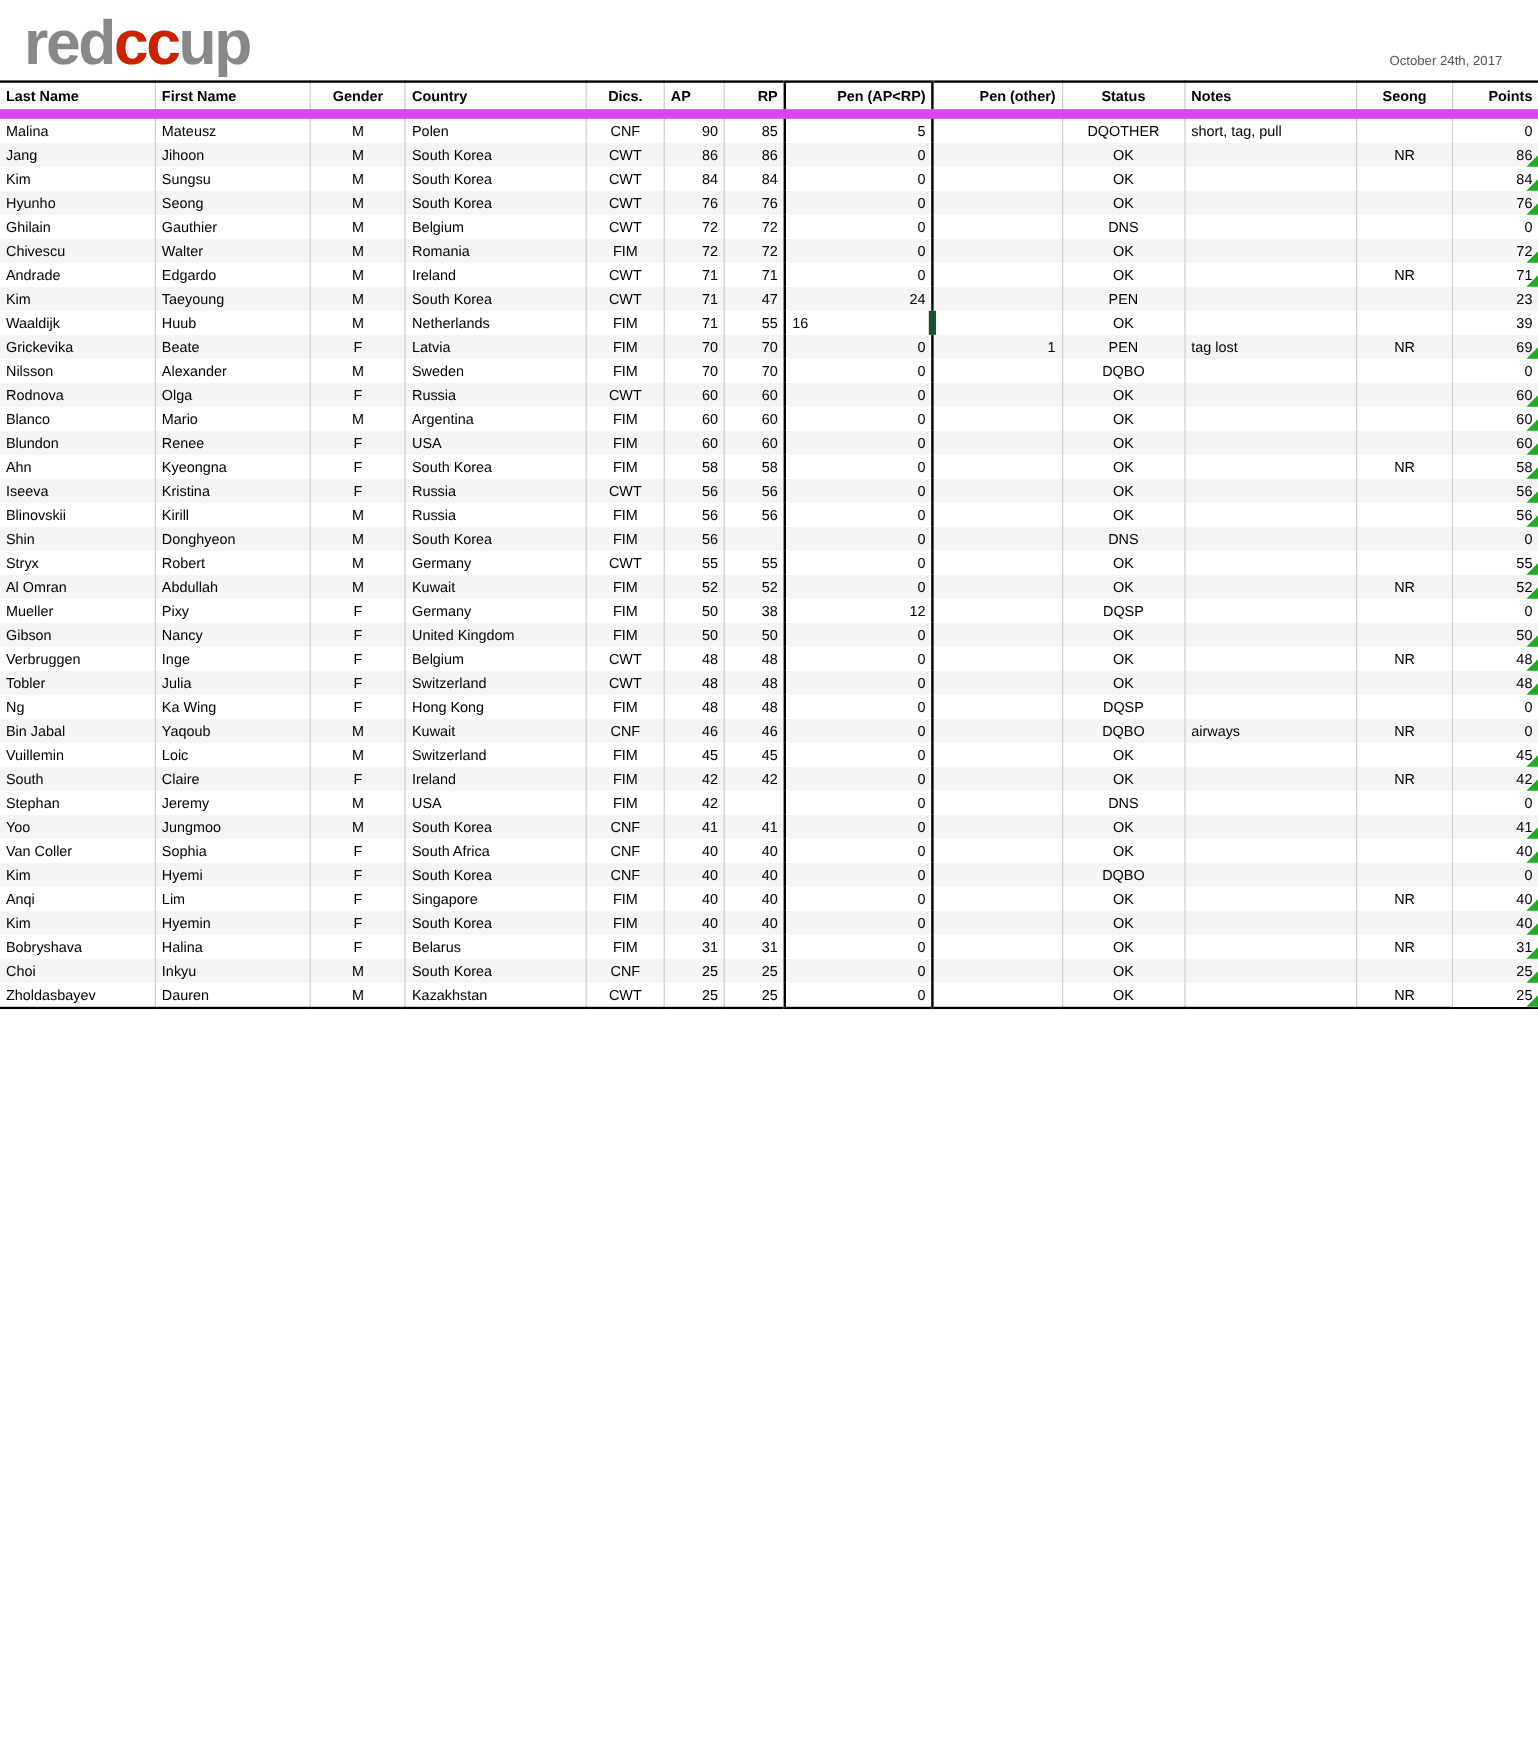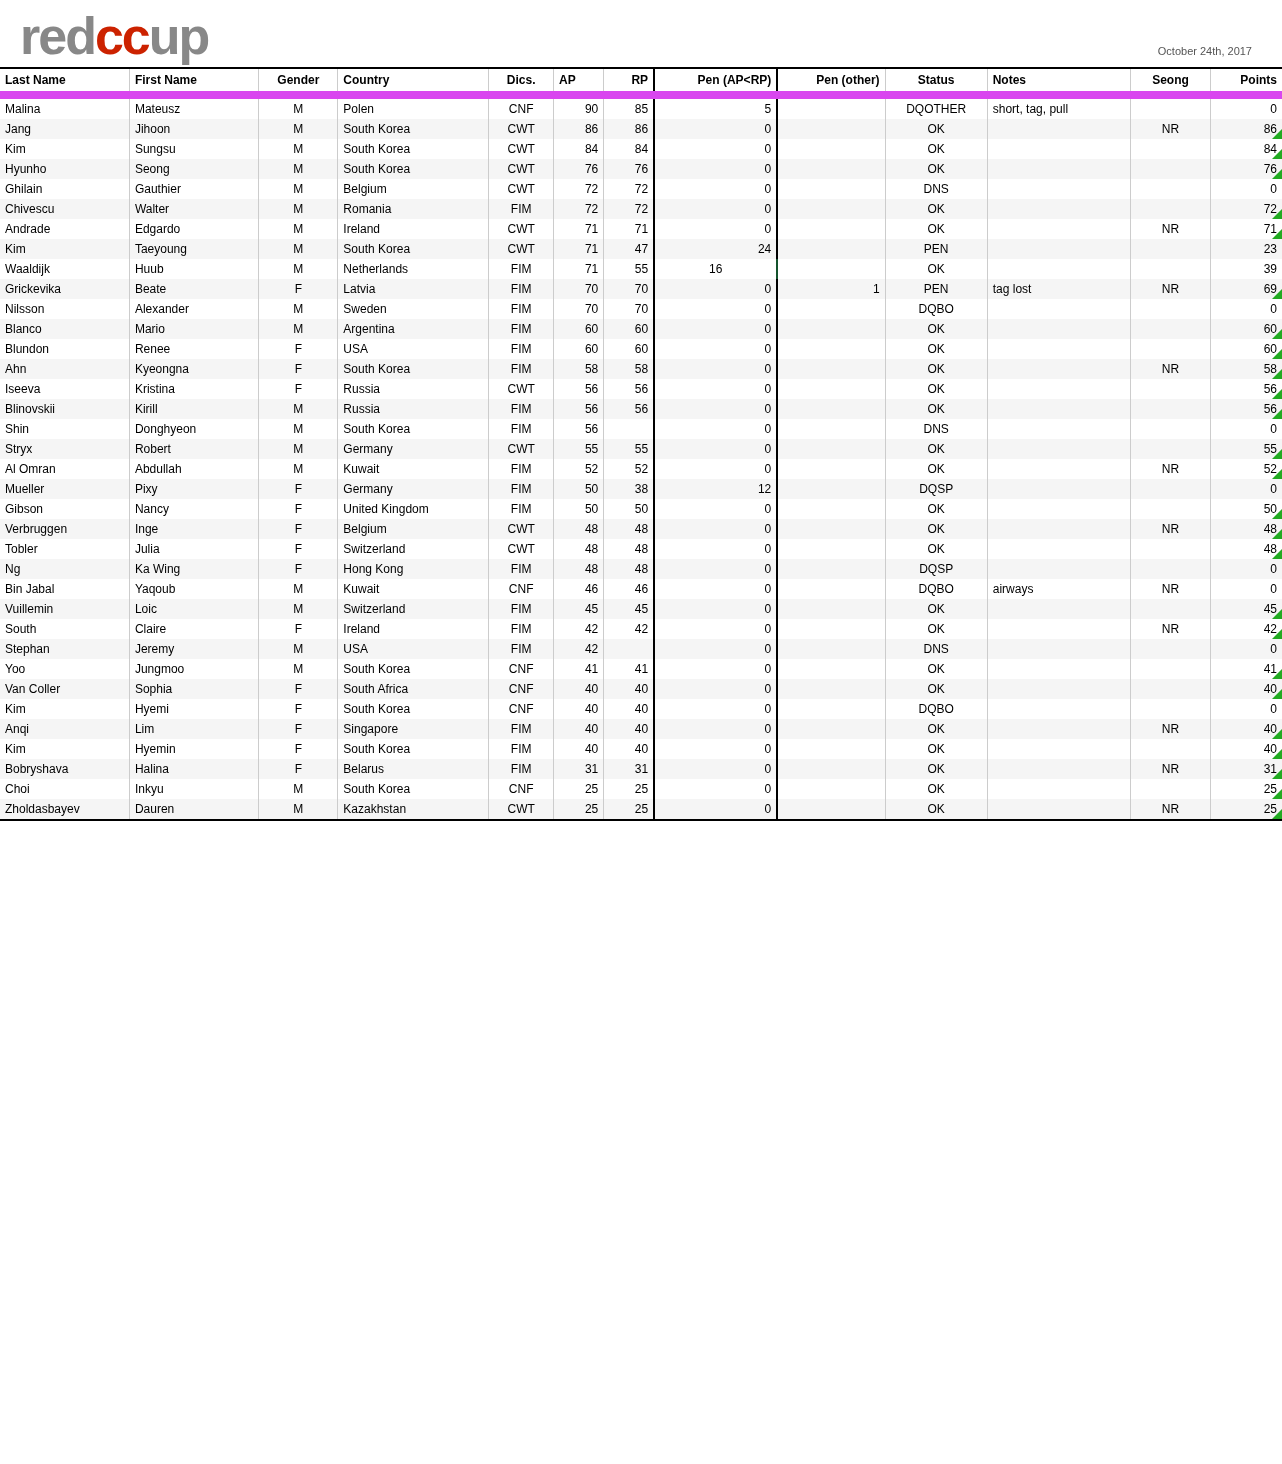--- a/index.html
+++ b/index.html
@@ -224,21 +224,21 @@
         <td style="text-align:right; position:relative">23</td>
       </tr>
       <tr>
         <td>Waaldijk</td>
         <td>Huub</td>
         <td style="text-align:center">M</td>
         <td>Netherlands</td>
         <td style="text-align:center">FIM</td>
         <td style="text-align:right">71</td>
         <td style="text-align:right; border-right:2px solid #000">55</td>
-        <td style="text-align:center; border-right:2px solid #14532d">16</td>
+        <td style="text-align:left; border-right:6px solid #14532d">16</td>
         <td style="text-align:right"></td>
         <td style="text-align:center">OK</td>
         <td></td>
         <td style="text-align:center"></td>
         <td style="text-align:right; position:relative">39</td>
       </tr>
       <tr>
         <td>Grickevika</td>
         <td>Beate</td>
         <td style="text-align:center">F</td>
@@ -260,20 +260,35 @@
         <td>Sweden</td>
         <td style="text-align:center">FIM</td>
         <td style="text-align:right">70</td>
         <td style="text-align:right; border-right:2px solid #000">70</td>
         <td style="text-align:right; border-right:2px solid #000">0</td>
         <td style="text-align:right"></td>
         <td style="text-align:center">DQBO</td>
         <td></td>
         <td style="text-align:center"></td>
         <td style="text-align:right; position:relative">0</td>
+      </tr>
+      <tr>
+        <td>Rodnova</td>
+        <td>Olga</td>
+        <td style="text-align:center">F</td>
+        <td>Russia</td>
+        <td style="text-align:center">CWT</td>
+        <td style="text-align:right">60</td>
+        <td style="text-align:right; border-right:2px solid #000">60</td>
+        <td style="text-align:right; border-right:2px solid #000">0</td>
+        <td style="text-align:right"></td>
+        <td style="text-align:center">OK</td>
+        <td></td>
+        <td style="text-align:center"></td>
+        <td style="text-align:right; position:relative" class="green-corner">60</td>
       </tr>
       <tr>
         <td>Blanco</td>
         <td>Mario</td>
         <td style="text-align:center">M</td>
         <td>Argentina</td>
         <td style="text-align:center">FIM</td>
         <td style="text-align:right">60</td>
         <td style="text-align:right; border-right:2px solid #000">60</td>
         <td style="text-align:right; border-right:2px solid #000">0</td>

